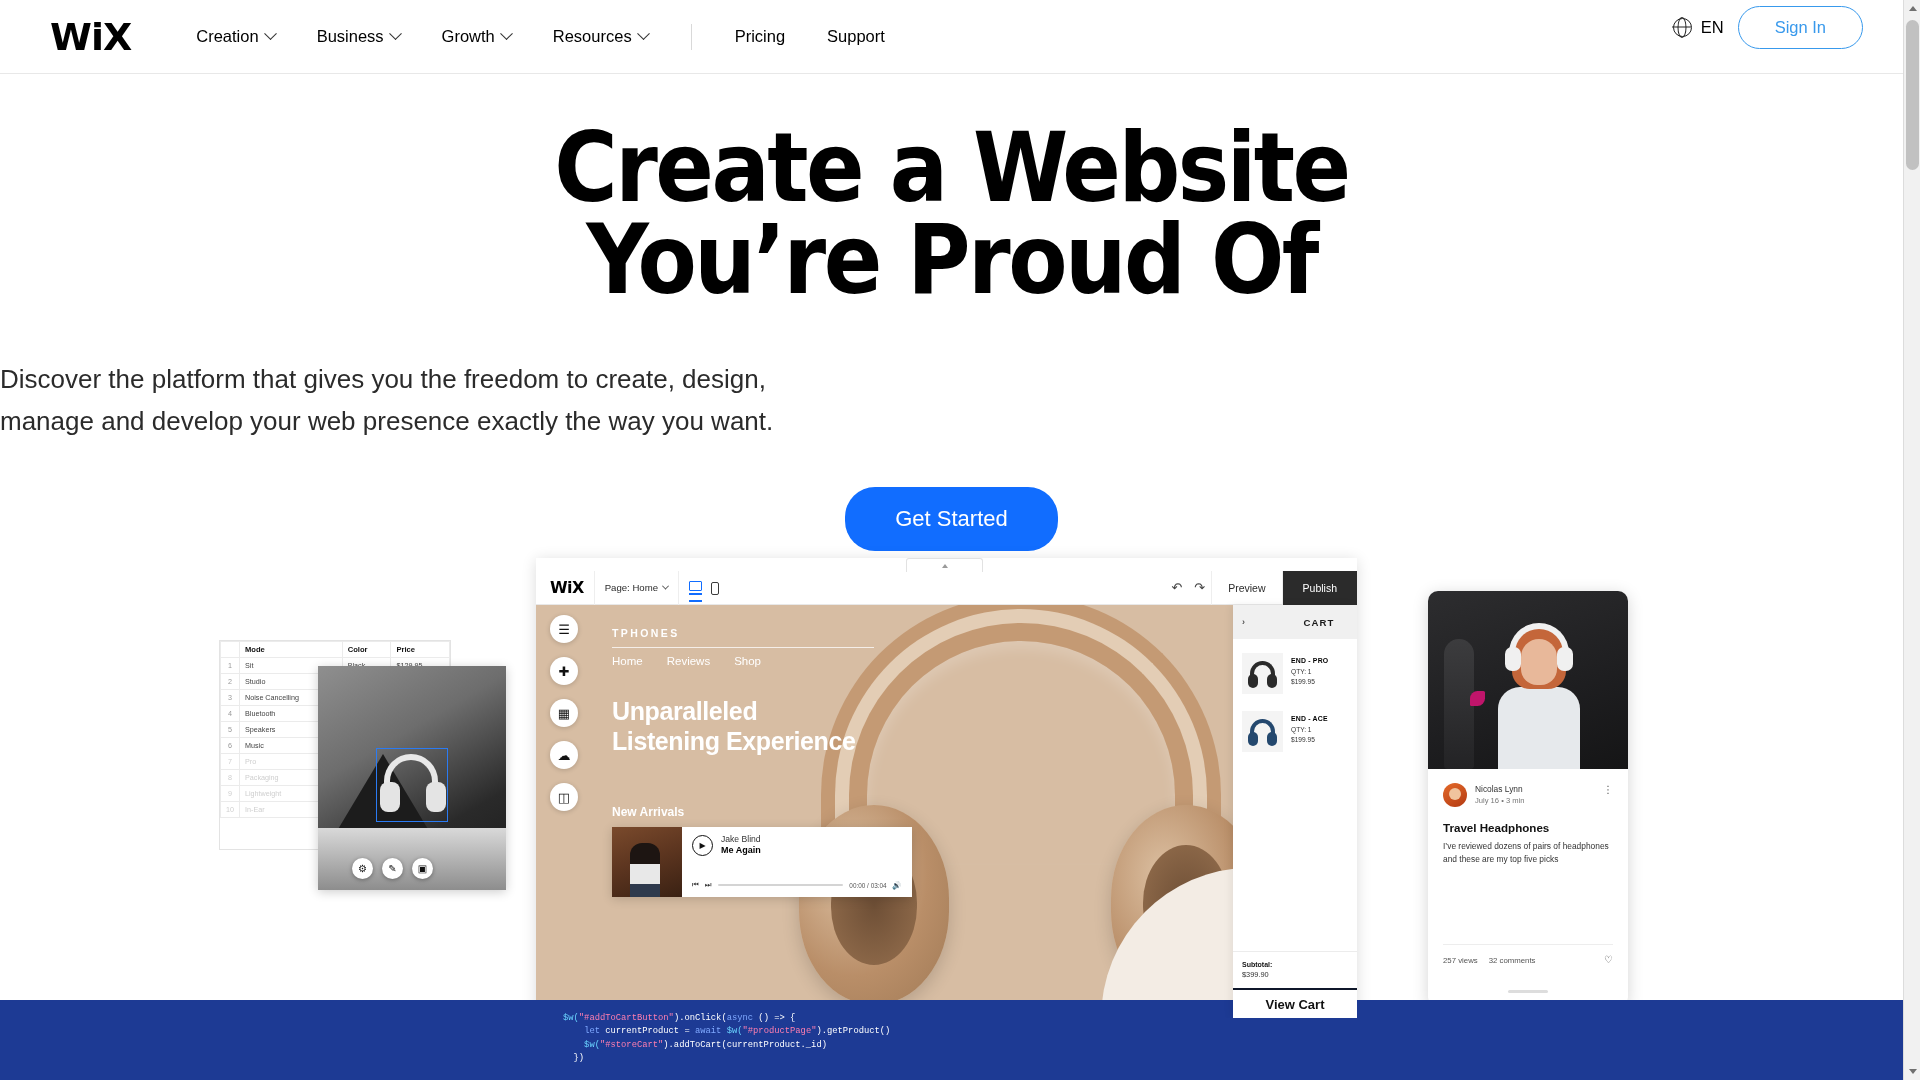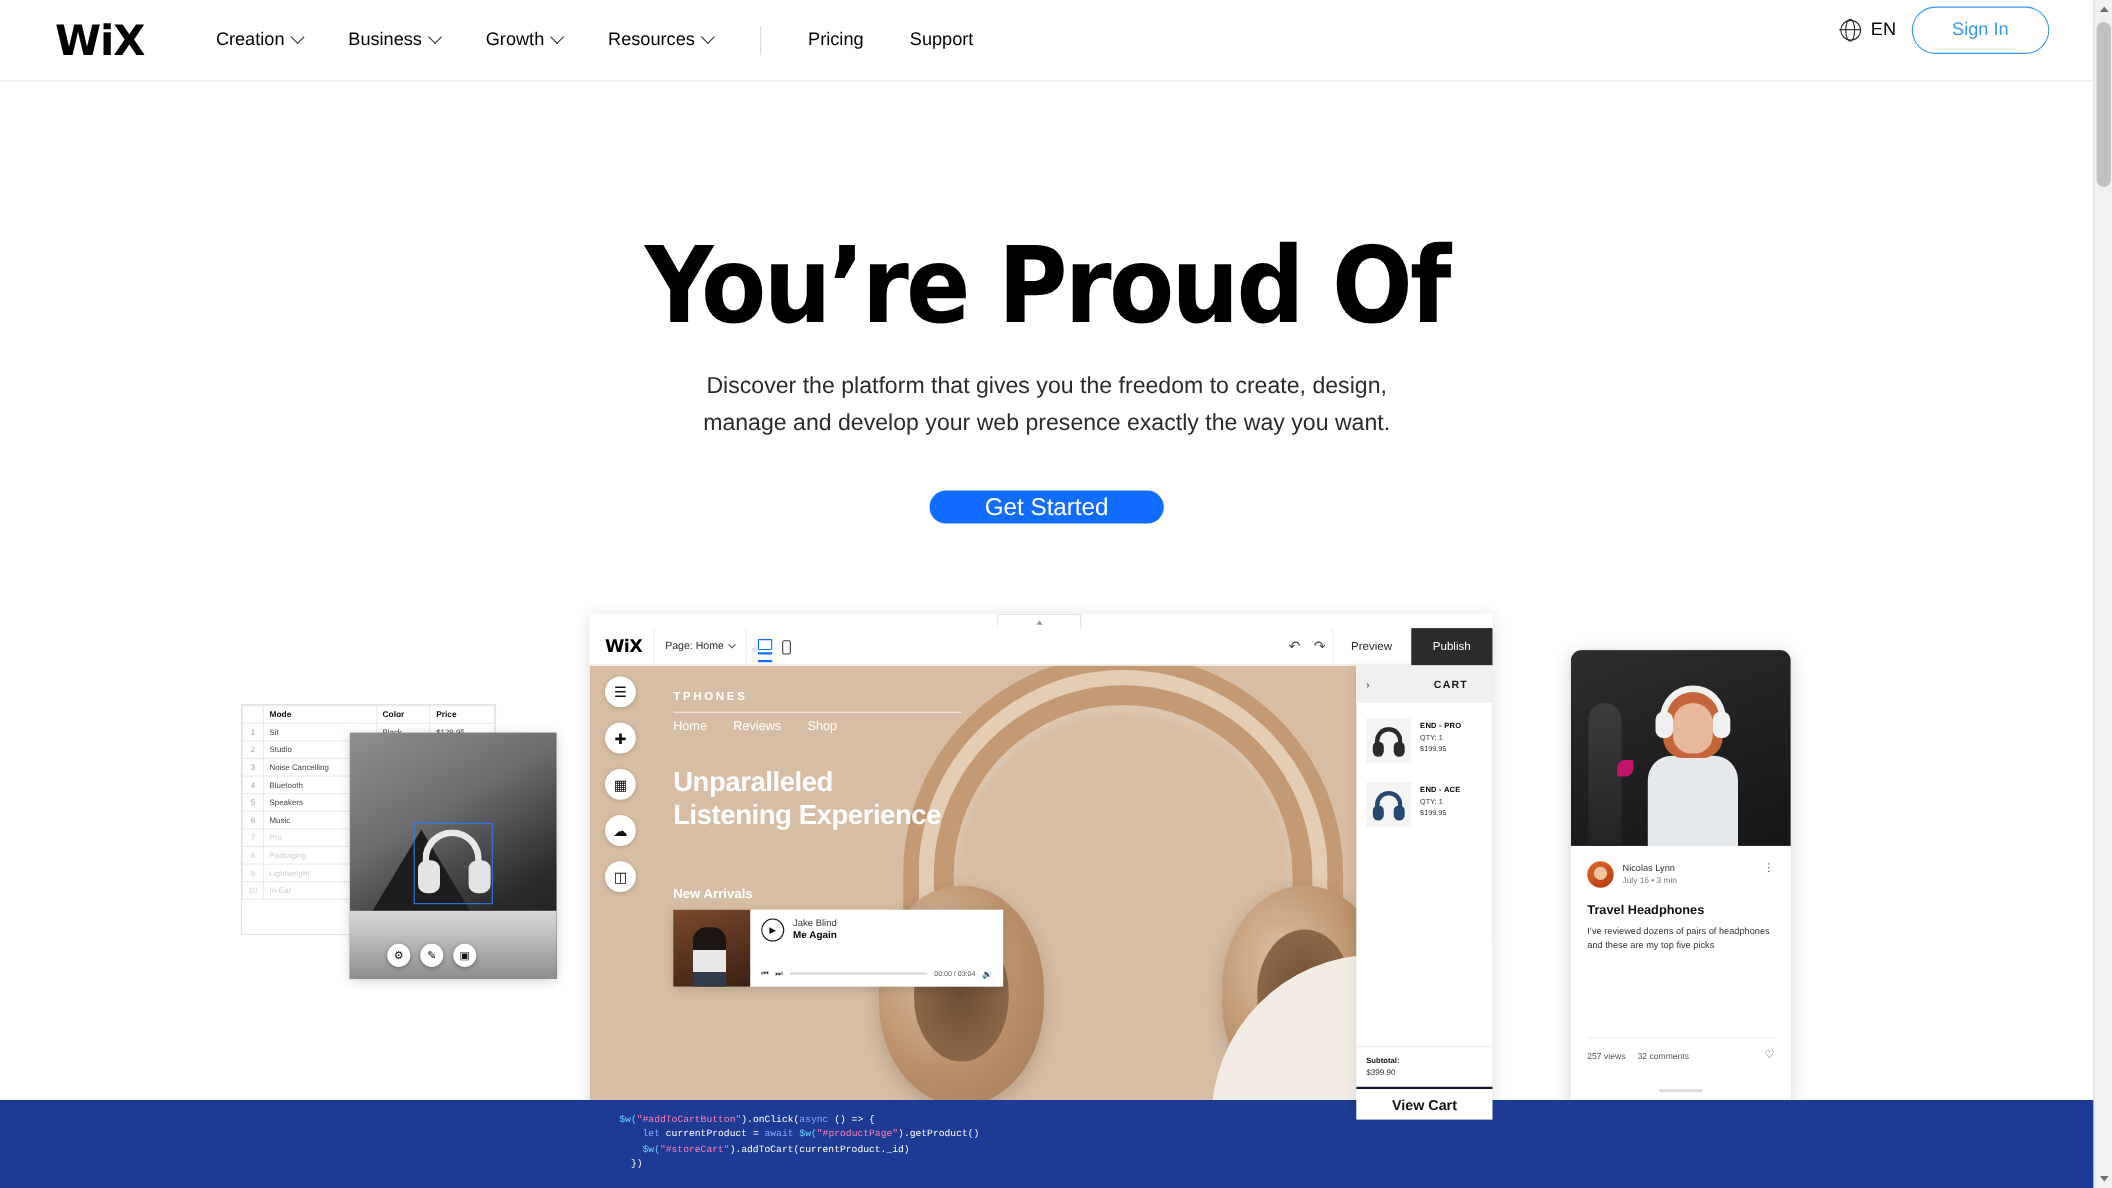--- a/index.html
+++ b/index.html
@@ -101,29 +101,29 @@
   .hero { position: absolute; top: 74px; left: 0; width: 1903px; }
   .hero-h1 {
     margin-top: 48px;
     text-align: center;
     font-family: "DejaVu Sans Condensed", "Liberation Sans Narrow", "Liberation Sans", sans-serif;
     font-size: 96px; font-weight: 700;
     line-height: 0.96; letter-spacing: -2.5px;
     color: #000;
   }
   .hero-sub {
-    margin-top: 28px; text-align: center;
-    font-size: 21px; line-height: 1.62; color: #2b2b2b;
+    margin-top: 52px; 
+    font-size: 26px; line-height: 1.62; color: #2b2b2b;
   }
   .hero-cta-wrap { text-align: center; margin-top: 44px; }
   .cta {
     display: inline-block;
     background: #116dff; color: #fff;
     border: none; border-radius: 30px;
-    padding: 2px 50px; font-size: 22px;
+    padding: 19px 50px; font-size: 22px;
     cursor: pointer; font-family: inherit;
   }
 
   
   .collage { position: absolute; top: 540px; left: 0; width: 1903px; height: 540px; }
 
   
   .table-card {
     position: absolute; left: 219px; top: 100px;
     width: 232px; height: 210px;
@@ -568,21 +568,21 @@
       <i class="sb-tri"></i>
     </div>
   <div class="sb-thumb"></div>
   <div class="sb-arrow down">
       <i class="sb-tri"></i>
     </div>
 </div>
 
 <div class="hero">
   <h1 class="hero-h1">
-    <br>
+    <span>Create a Website</span><br>
     <span>You’re Proud Of</span>
   </h1>
   <p class="hero-sub">
     <span>Discover the platform that gives you the freedom to create, design,</span><br>
     <span>manage and develop your web presence exactly the way you want.</span>
   </p>
   <div class="hero-cta-wrap">
     <button class="cta">Get Started</button>
   </div>
 </div>

